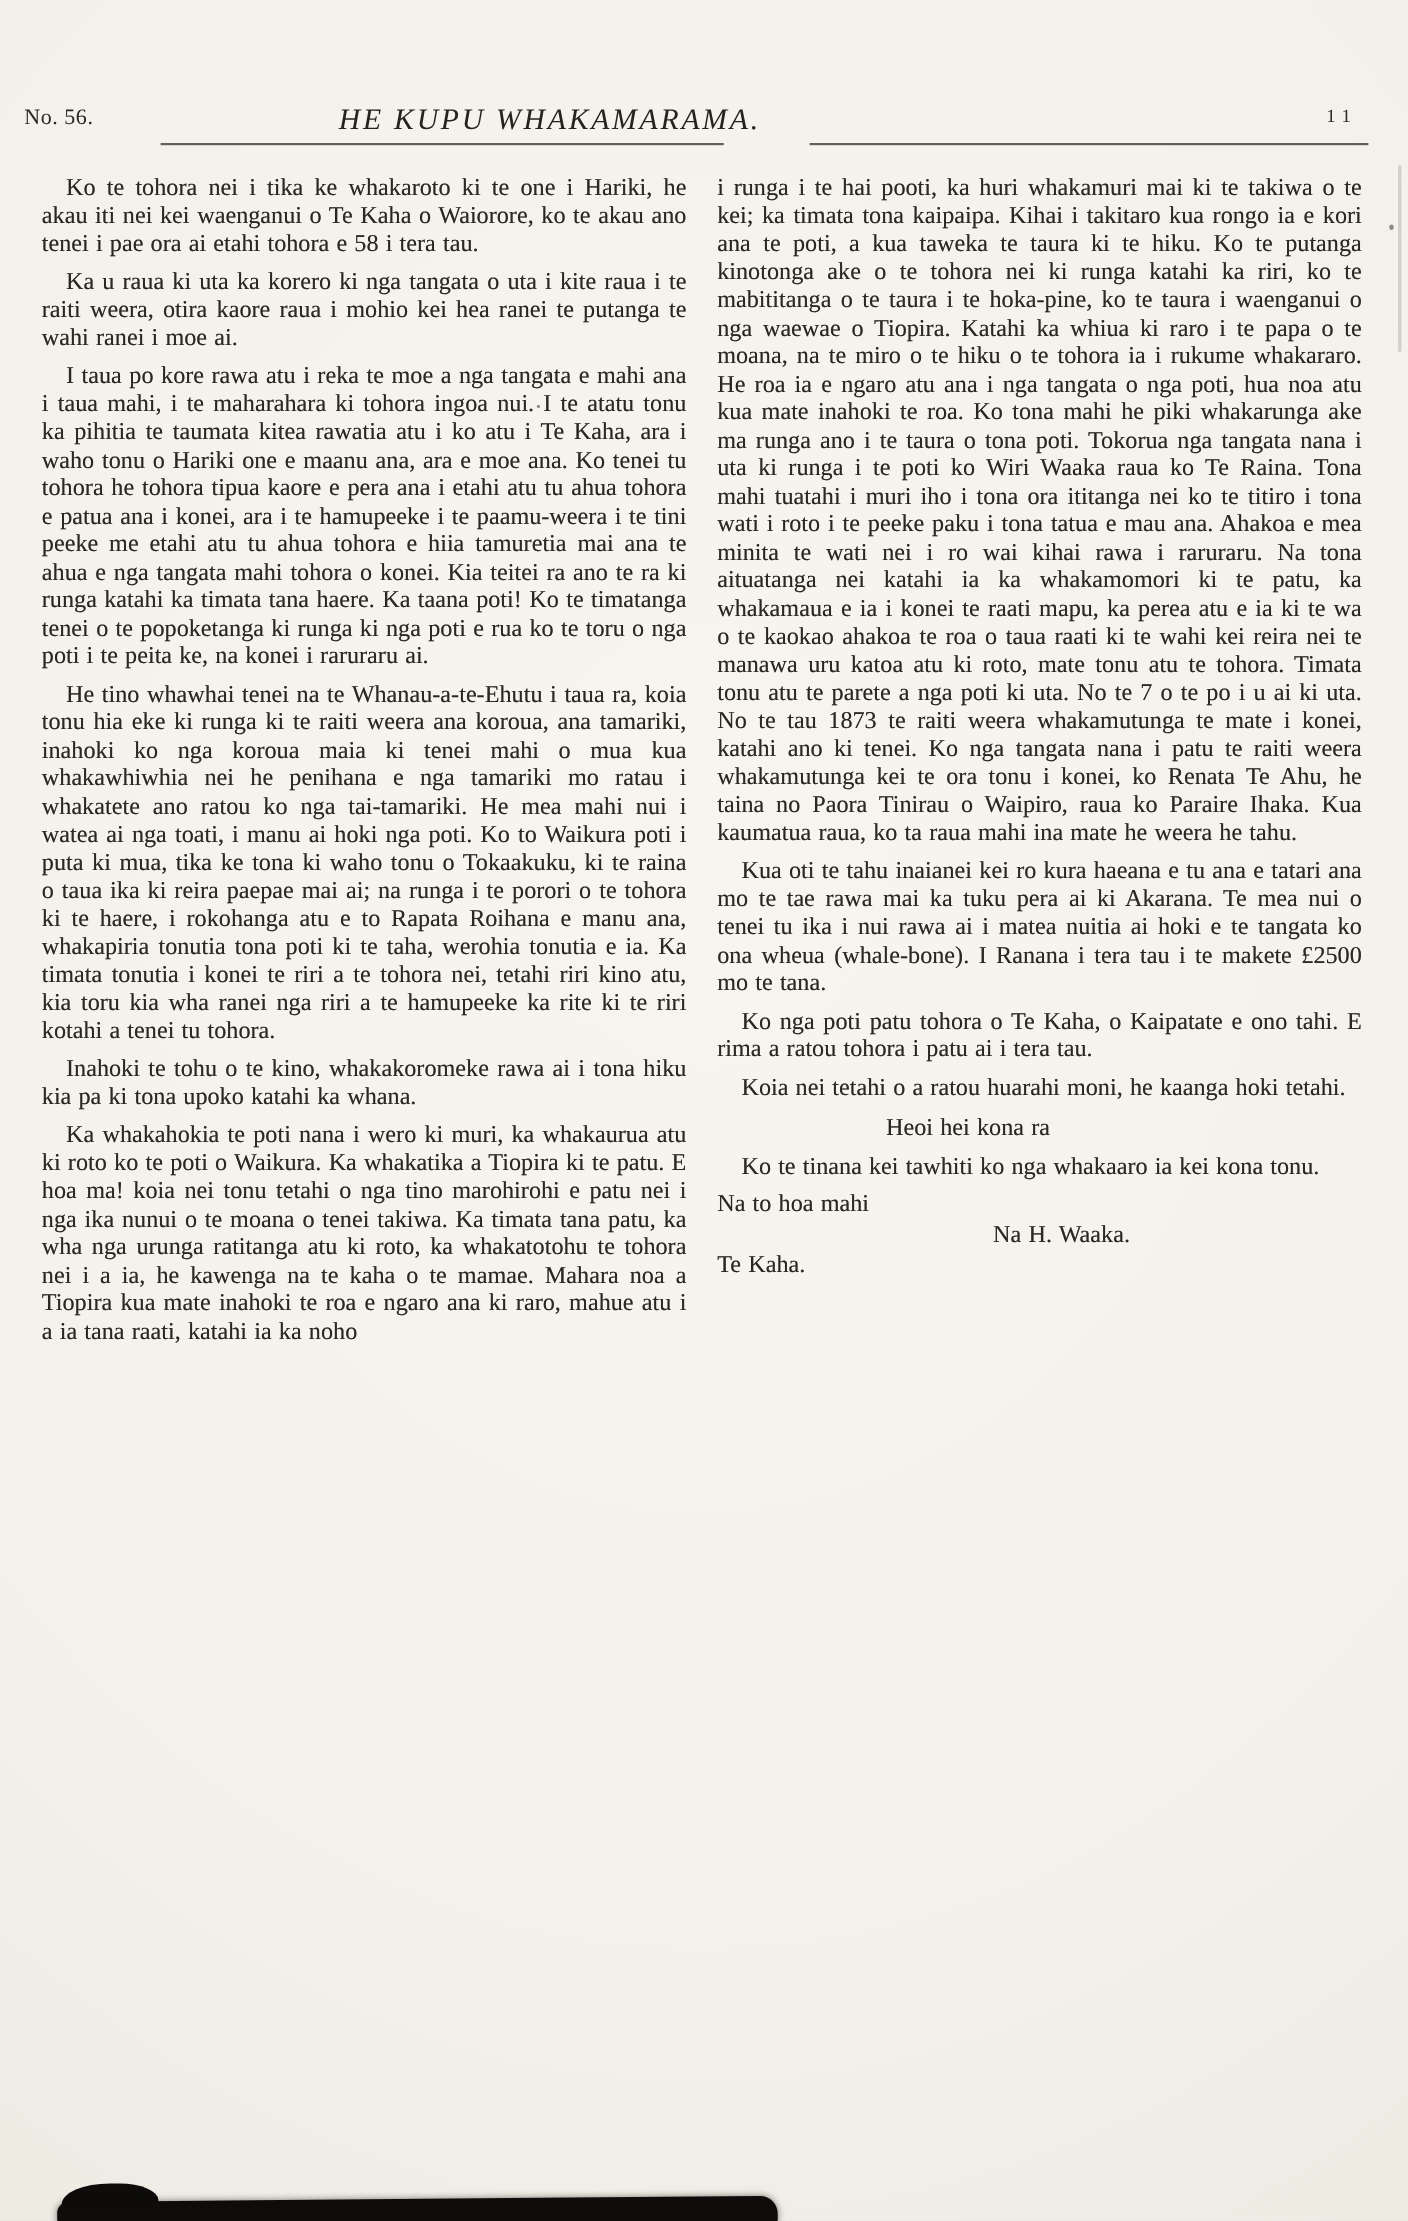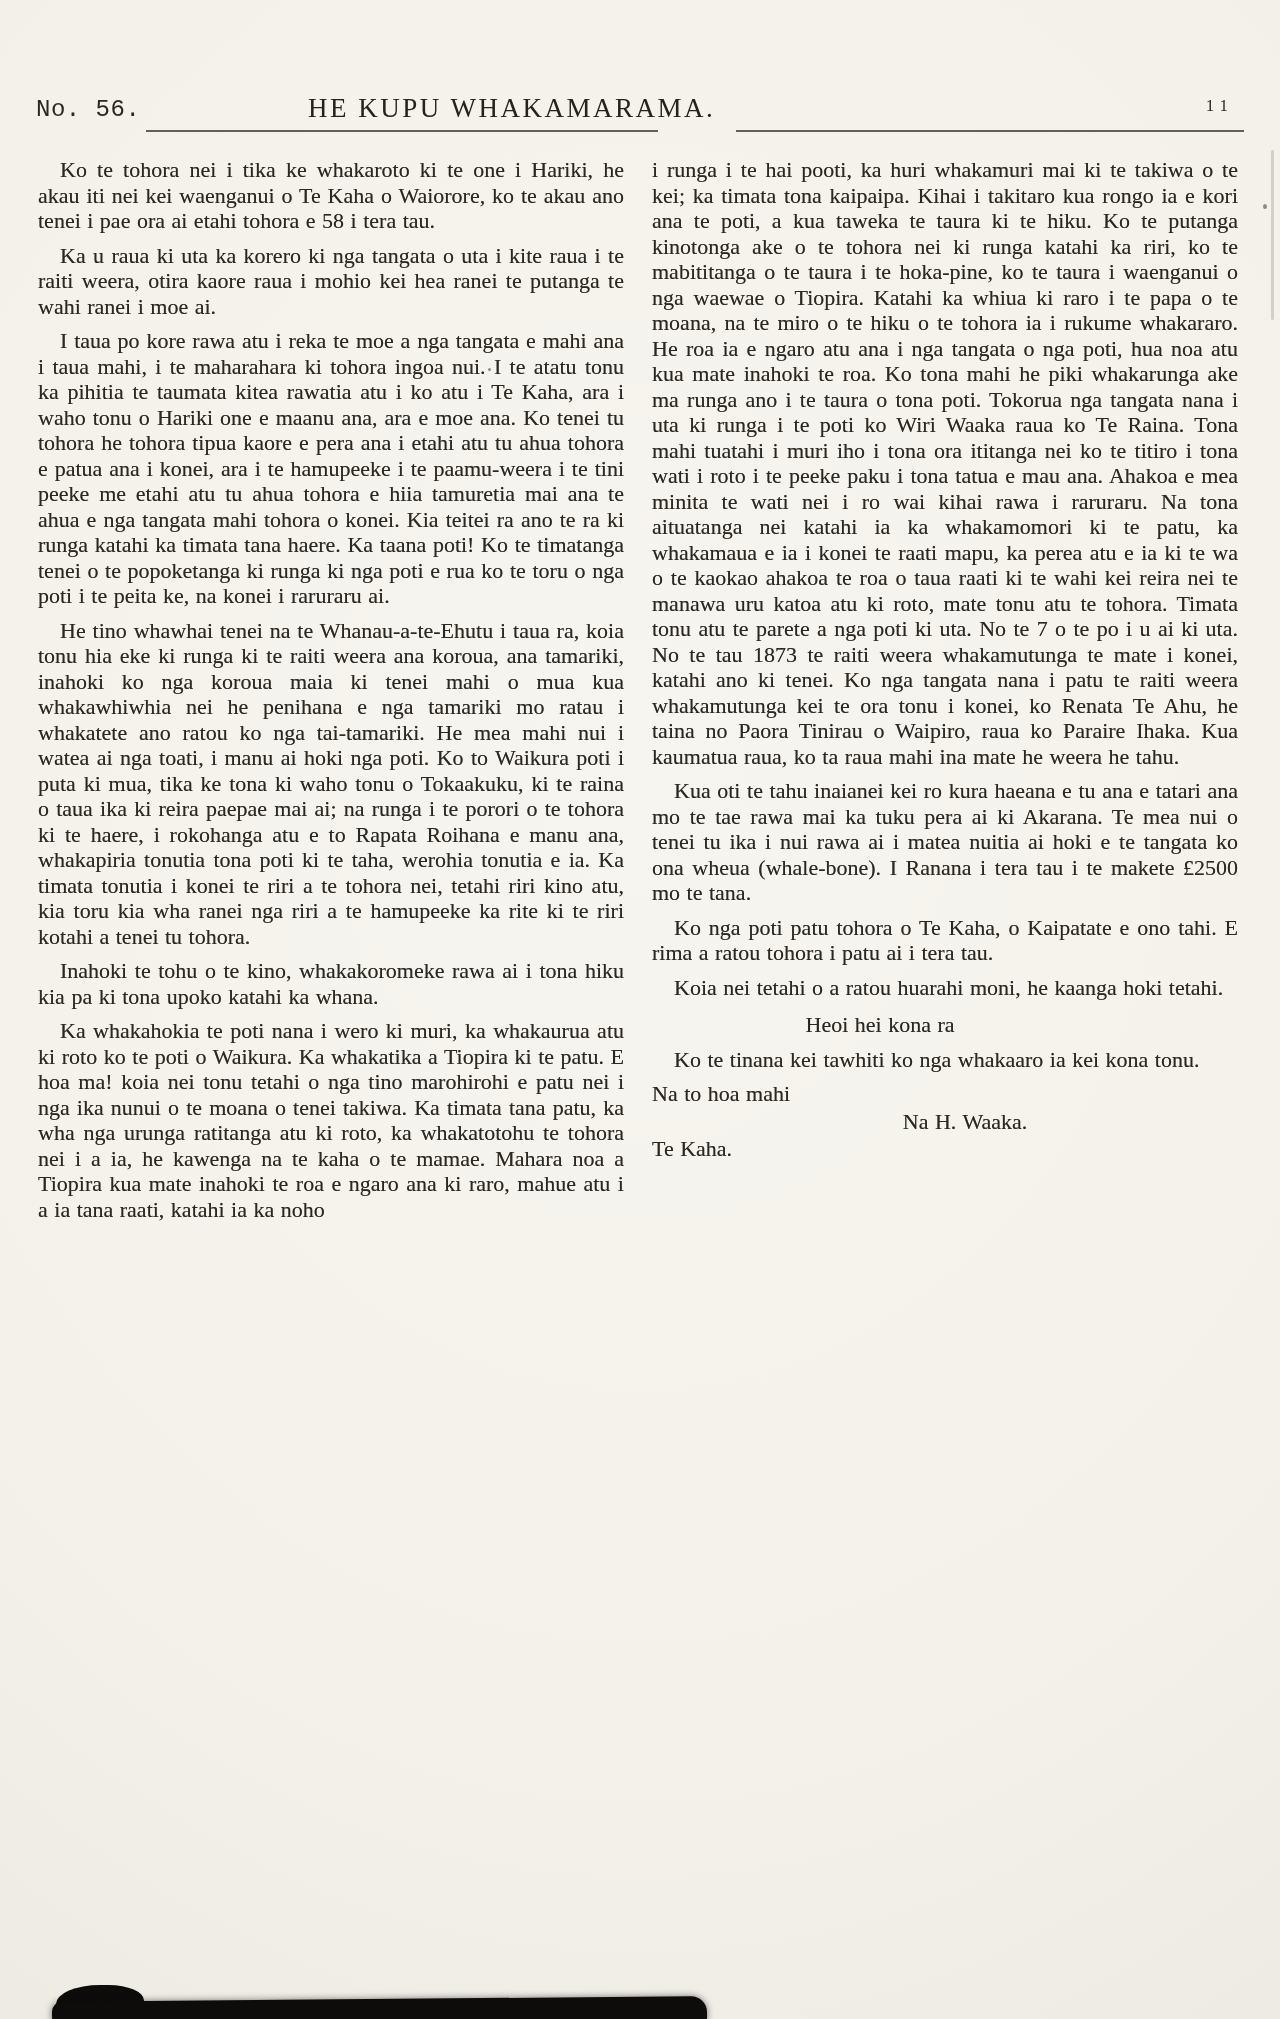--- a/index.html
+++ b/index.html
@@ -14,30 +14,31 @@
     width: 1280px;
     height: 2019px;
     overflow: hidden;
     background: radial-gradient(ellipse 120% 90% at 50% 38%, #f7f5ef 0%, #f3f1ea 55%, #e9e6dd 100%);
     color: #2b2721;
   }
 
   
   .masthead { position: relative; height: 130px; }
   .issue {
-    position: absolute; left: 36px; top: 96px;
-    font-size: 24px; letter-spacing: 0.5px; font-family: Liberation Mono, monospace;
+    position: absolute; left: 22px; top: 96px;
+    font-size: 20px; letter-spacing: 0.5px;
   }
   .title {
     position: absolute; left: 308px; top: 93px;
     margin: 0;
     font-size: 27px; font-weight: 500;
     letter-spacing: 2.5px;
     color: #26221c;
     white-space: nowrap;
+    font-style: italic;
   }
   .pageno {
     position: absolute; right: 46px; top: 96px;
     font-size: 17px; letter-spacing: 6px;
   }
   .rule { position: absolute; top: 130px; left: 0; right: 0; height: 3px; }
   .rule-seg { position: absolute; top: 0; height: 2px; background: #4a463e; opacity: 0.85; }
   .rule-left  { left: 146px; width: 512px; }
   .rule-right { left: 736px; width: 508px; }
 

